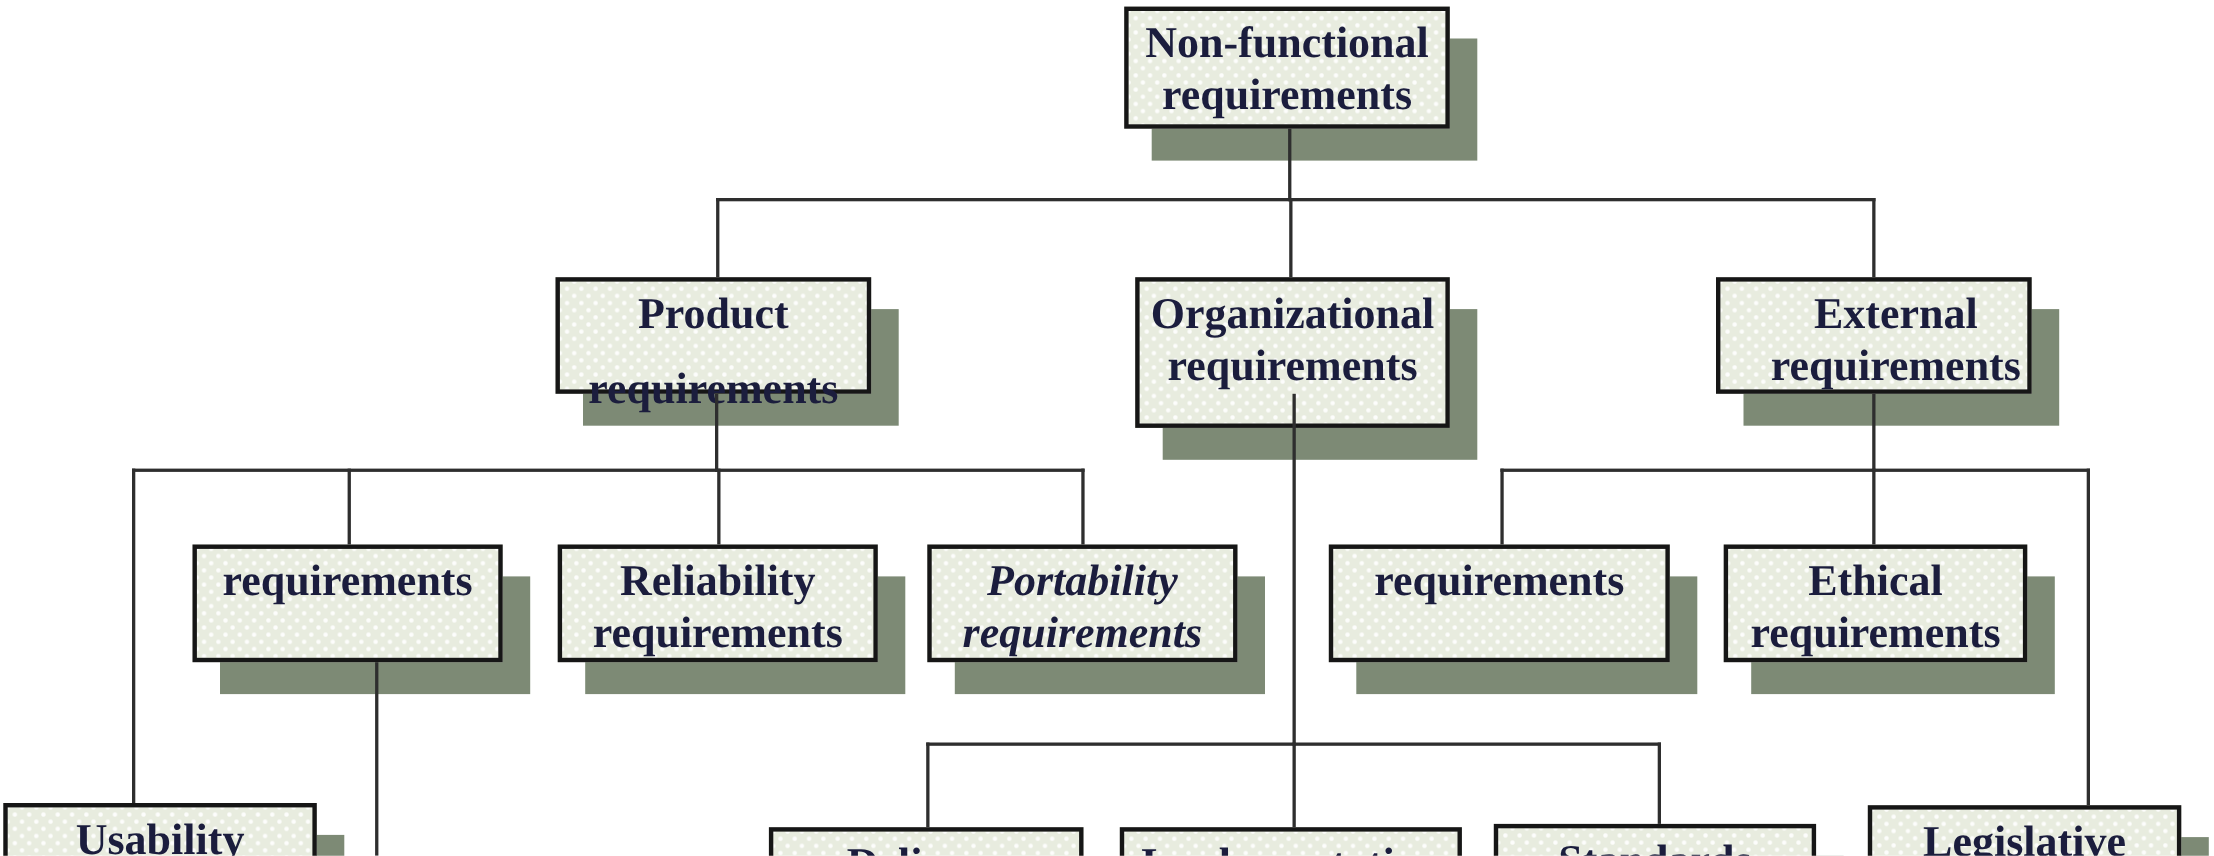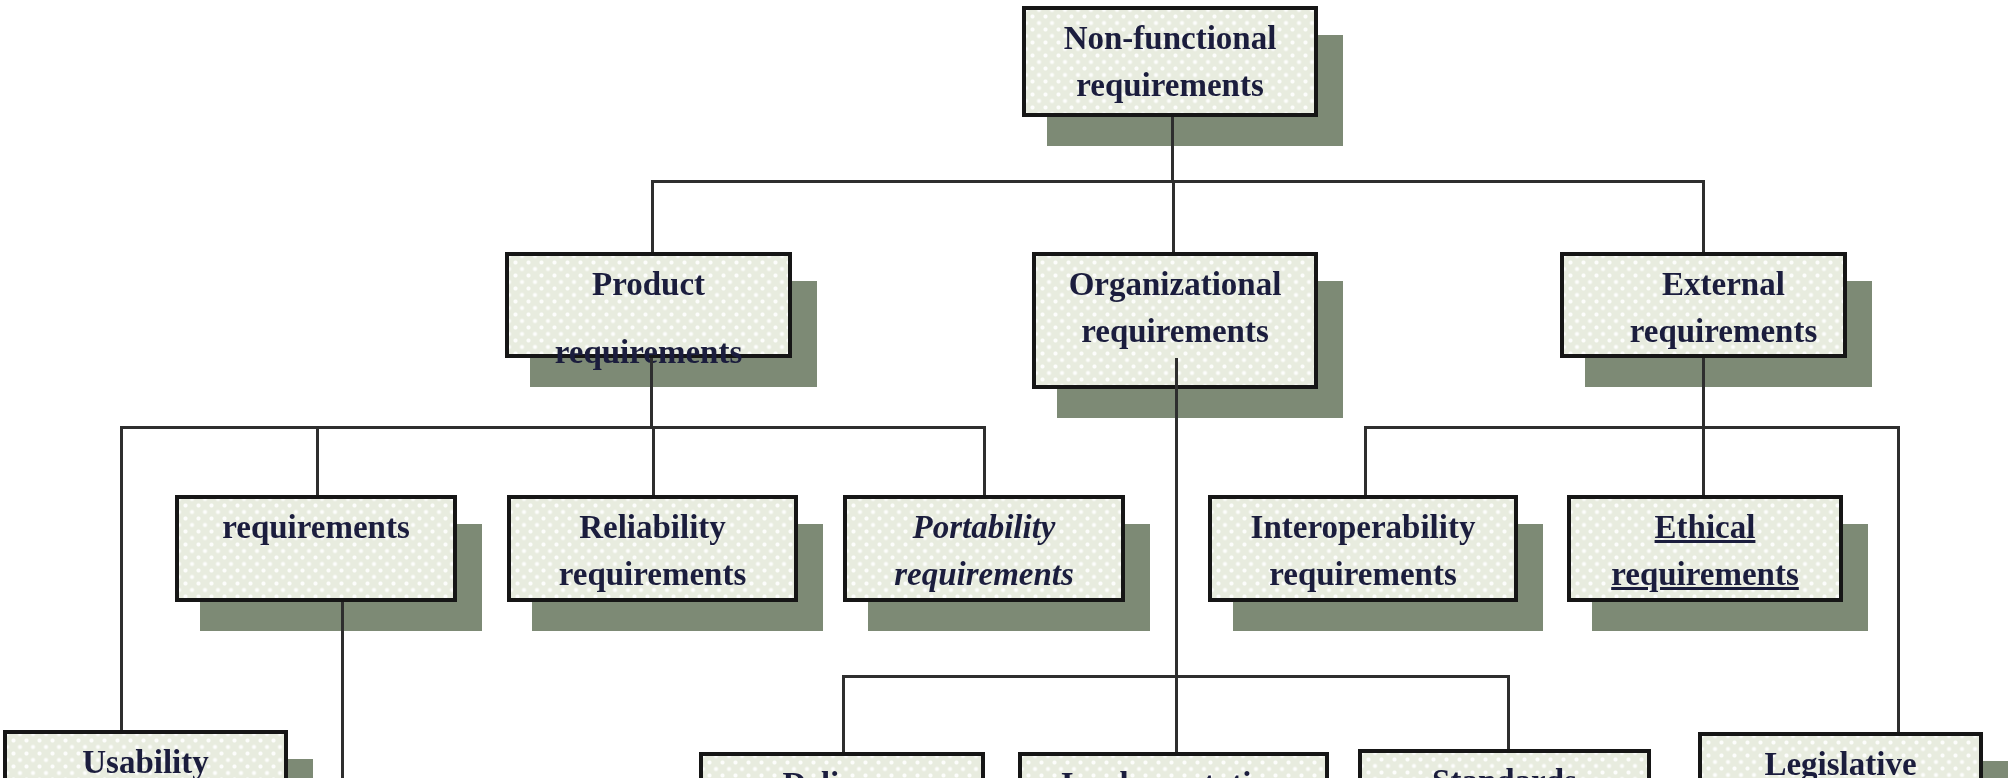--- a/index.html
+++ b/index.html
@@ -23,21 +23,21 @@
     box-sizing:border-box;
     background-color:var(--box-fill);
     background-image:
       radial-gradient(circle, rgba(255,255,255,.9) 1.4px, rgba(255,255,255,0) 2.6px),
       radial-gradient(circle, rgba(255,255,255,.9) 1.4px, rgba(255,255,255,0) 2.6px);
     background-size:13px 13px;
     background-position:0 0,6.5px 6.5px;
     border:4px solid var(--box-border);
     box-shadow:25px 29px 0 0 var(--box-shadow);
     color:var(--text);
-    font-size:33px;
+    font-size:40px;
     font-weight:700;
     line-height:47px;
     text-align:center;
     display:flex;
     flex-direction:column;
     align-items:center;
     justify-content:flex-start;
     padding-top:5px;
     z-index:2;
   }
@@ -104,25 +104,24 @@
     <span>Reliability</span>
     <span>requirements</span>
   </div>
 
   <div class="node" style="left:843px;top:495px;width:282px;height:107px;font-style:italic;">
     <span>Portability</span>
     <span>requirements</span>
   </div>
 
   <div class="node" style="left:1208px;top:495px;width:310px;height:107px;">
-    <span>Interoperability</span>
     <span>requirements</span>
   </div>
 
-  <div class="node" style="left:1567px;top:495px;width:276px;height:107px;text-decoration:underline;">
+  <div class="node" style="left:1567px;top:495px;width:276px;height:107px;">
     <span>Ethical</span>
     <span>requirements</span>
   </div>
 
   <div class="node" style="left:3px;top:730px;width:285px;height:106px;">
     <span>Usability</span>
   </div>
 
   <div class="node" style="left:699px;top:752px;width:286px;height:106px;">
     <span>Delivery</span>

